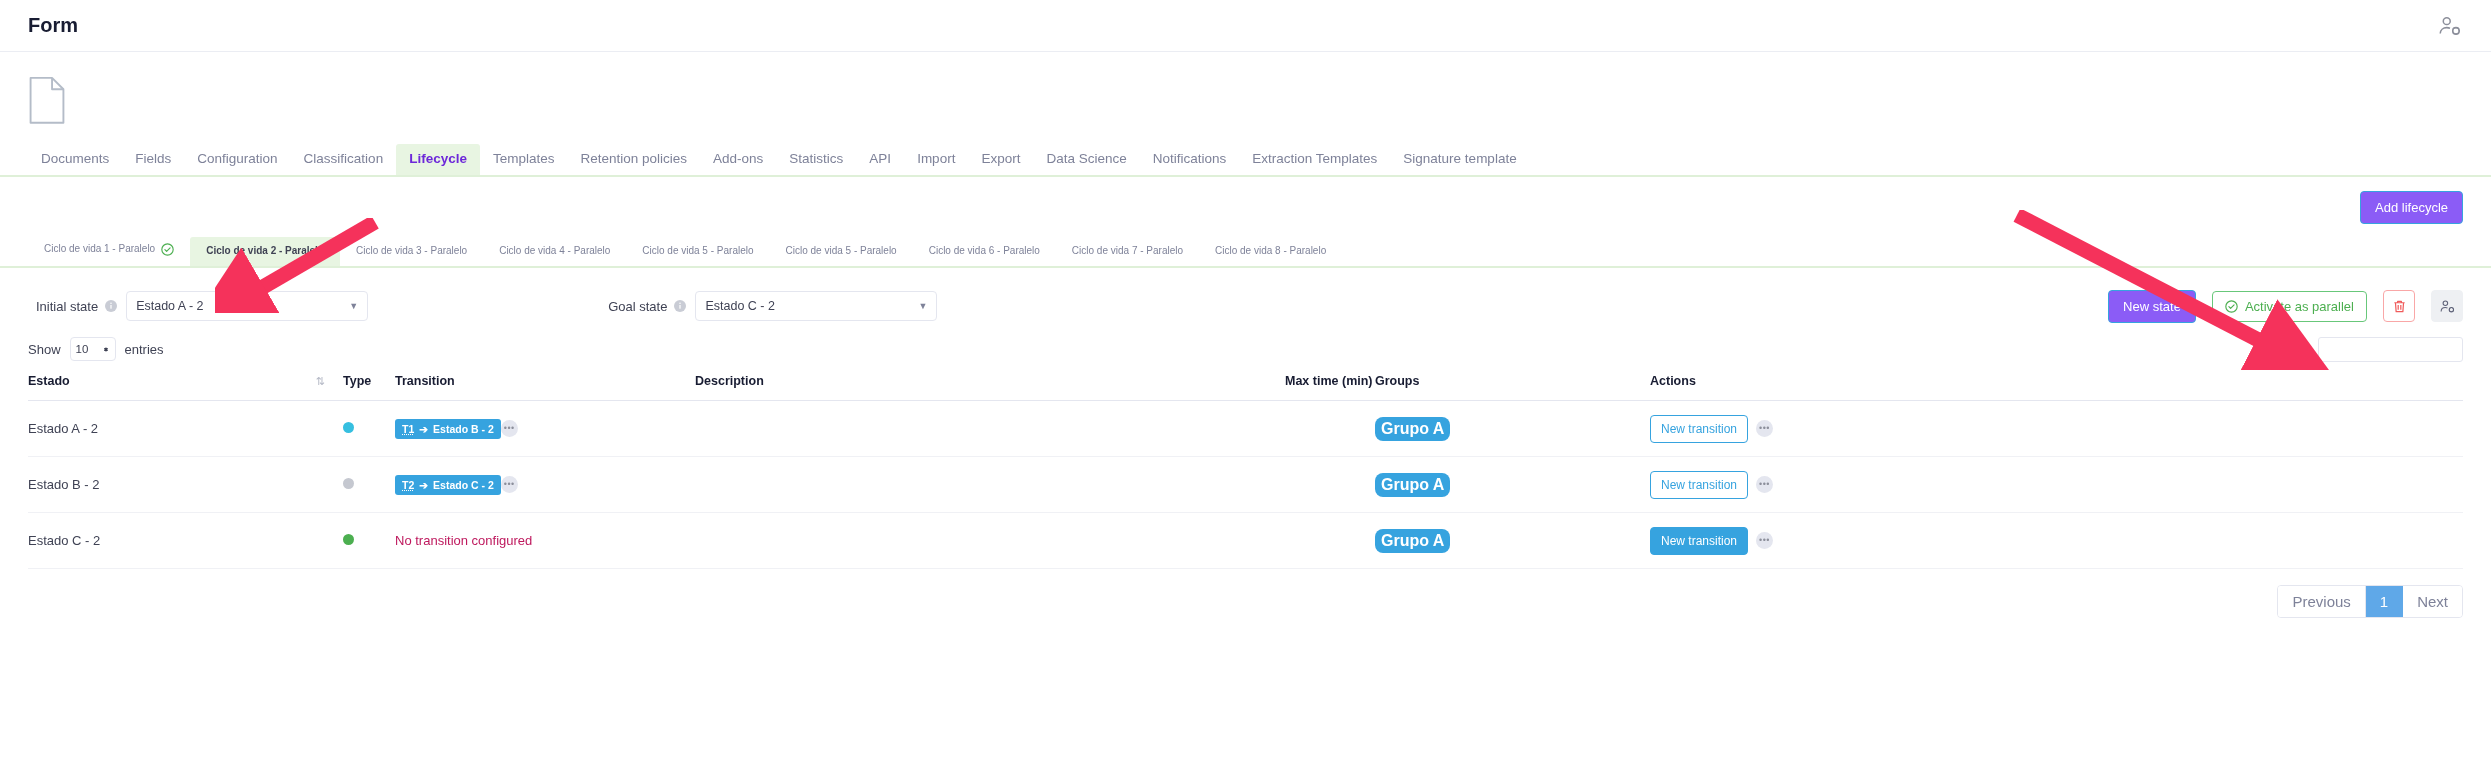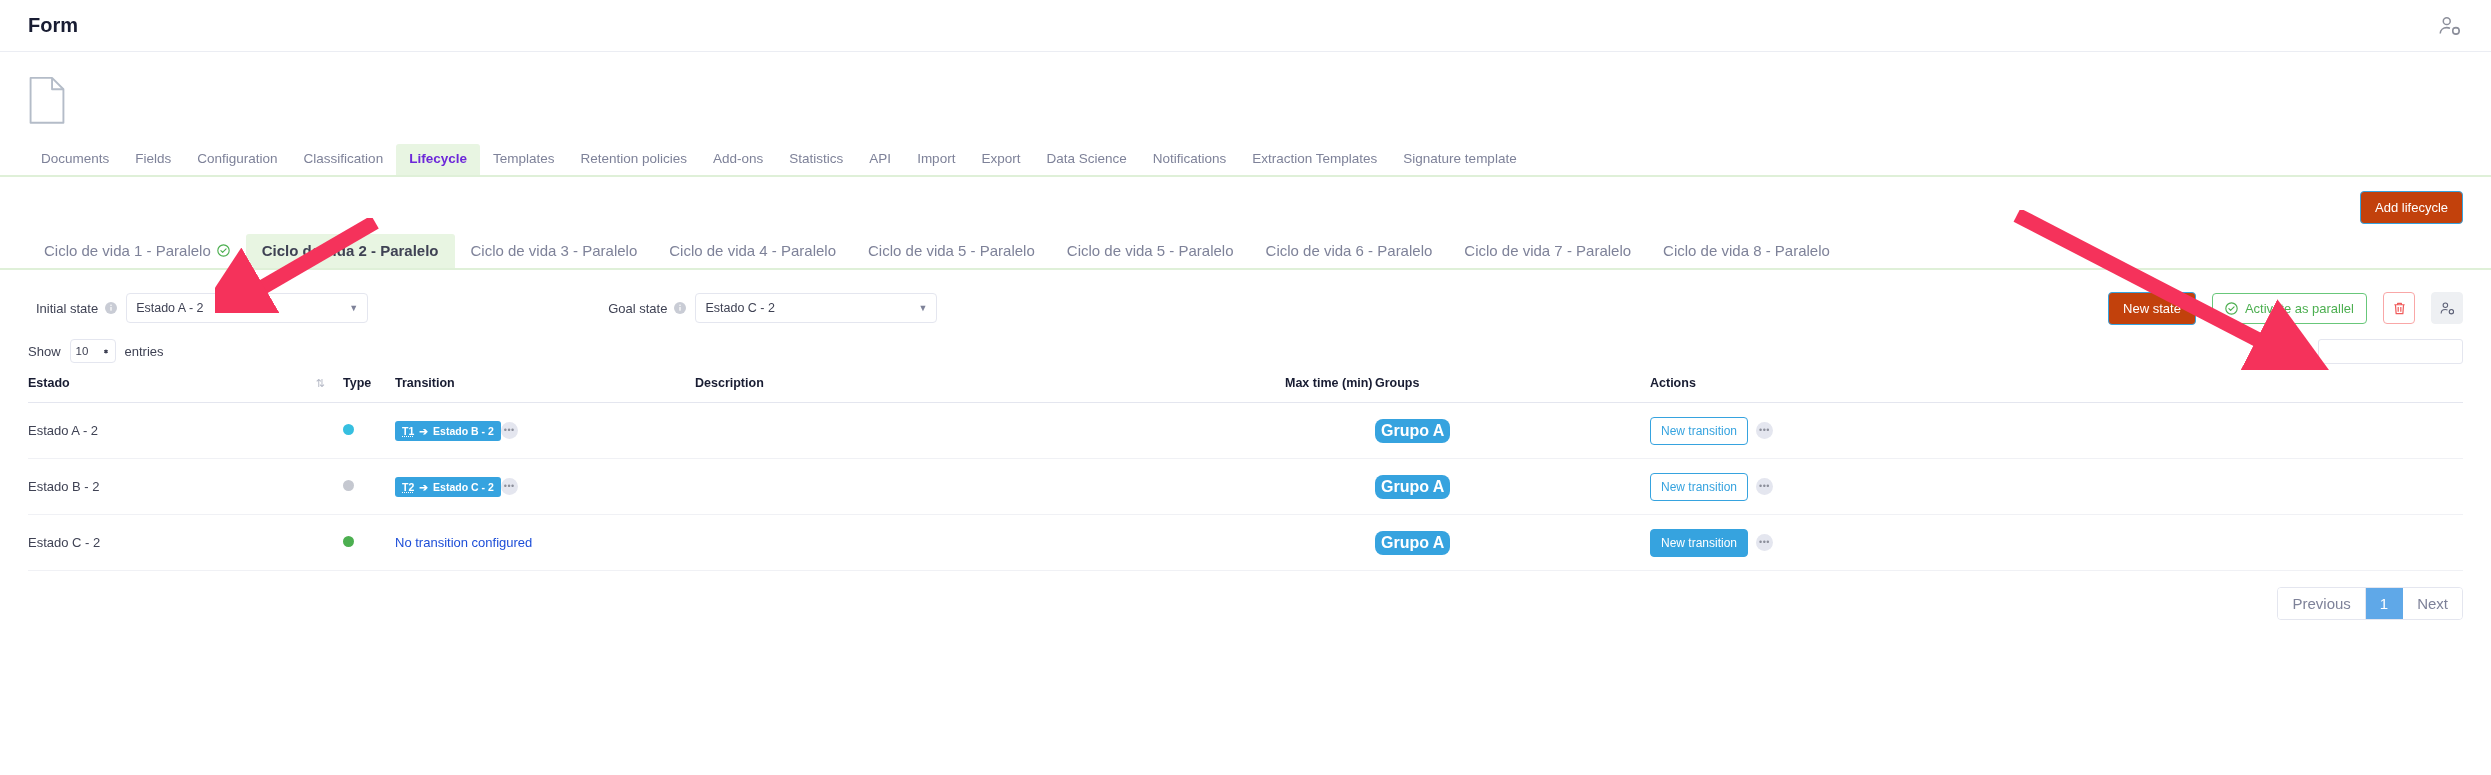--- a/index.html
+++ b/index.html
@@ -77,31 +77,31 @@
   .add-lc-row {
     padding: 14px 28px 0 28px;
     display: flex; justify-content: flex-end;
   }
   .btn {
     font-family: "Liberation Sans", sans-serif;
     font-size: 13px; border-radius: 4px; cursor: pointer;
     border: 1px solid transparent; line-height: 1;
   }
   .btn-primary {
-    background: #c2410c; color: #fff; padding: 9px 14px;
+    background: #8b5cf6; color: #fff; padding: 9px 14px;
     border-color: #36a3df;
   }
 
   
   .lc-tabs {
     margin-top: 10px;
     border-bottom: 2px solid #dff0d8;
     display: flex; align-items: flex-end;
     padding: 0 28px;
-    font-size: 15px;
+    font-size: 10px;
   }
   .lc-tab {
     padding: 9px 16px 10px 16px;
     color: #7e8299; white-space: nowrap; cursor: pointer;
     display: flex; align-items: center; gap: 6px; line-height: 1;
   }
   .lc-tab.active {
     color: #3f4254; font-weight: bold;
     background: #e8f5e2; border-radius: 3px 3px 0 0;
   }
@@ -208,21 +208,21 @@
     border-radius: 3px; padding: 4px 7px; display: inline-flex;
     align-items: center; gap: 5px; white-space: nowrap;
   }
   .trans-t { text-decoration: underline; text-decoration-style: dotted; }
   .dots-btn {
     width: 17px; height: 17px; border-radius: 50%; background: #e4e6ef;
     display: inline-flex; align-items: center; justify-content: center;
     color: #8c8f9b; font-size: 9px; letter-spacing: 0.5px; cursor: pointer;
     line-height: 0; padding-bottom: 2px;
   }
-  .no-trans { color: #1d4ed8; font-size: 13px; }
+  .no-trans { color: #be185d; font-size: 13px; }
   .group-badge {
     background: #36a3df; color: #fff; font-size: 16px; font-weight: bold;
     border-radius: 8px; padding: 3px 6px; display: inline-block;
   }
   .actions-wrap { display: flex; align-items: center; gap: 8px; }
   .btn-newtrans-o {
     background: #fff; color: #36a3df; border: 1px solid #36a3df;
     padding: 6px 10px; font-size: 12px; border-radius: 4px; cursor: pointer;
     font-family: "Liberation Sans", sans-serif;
   }

